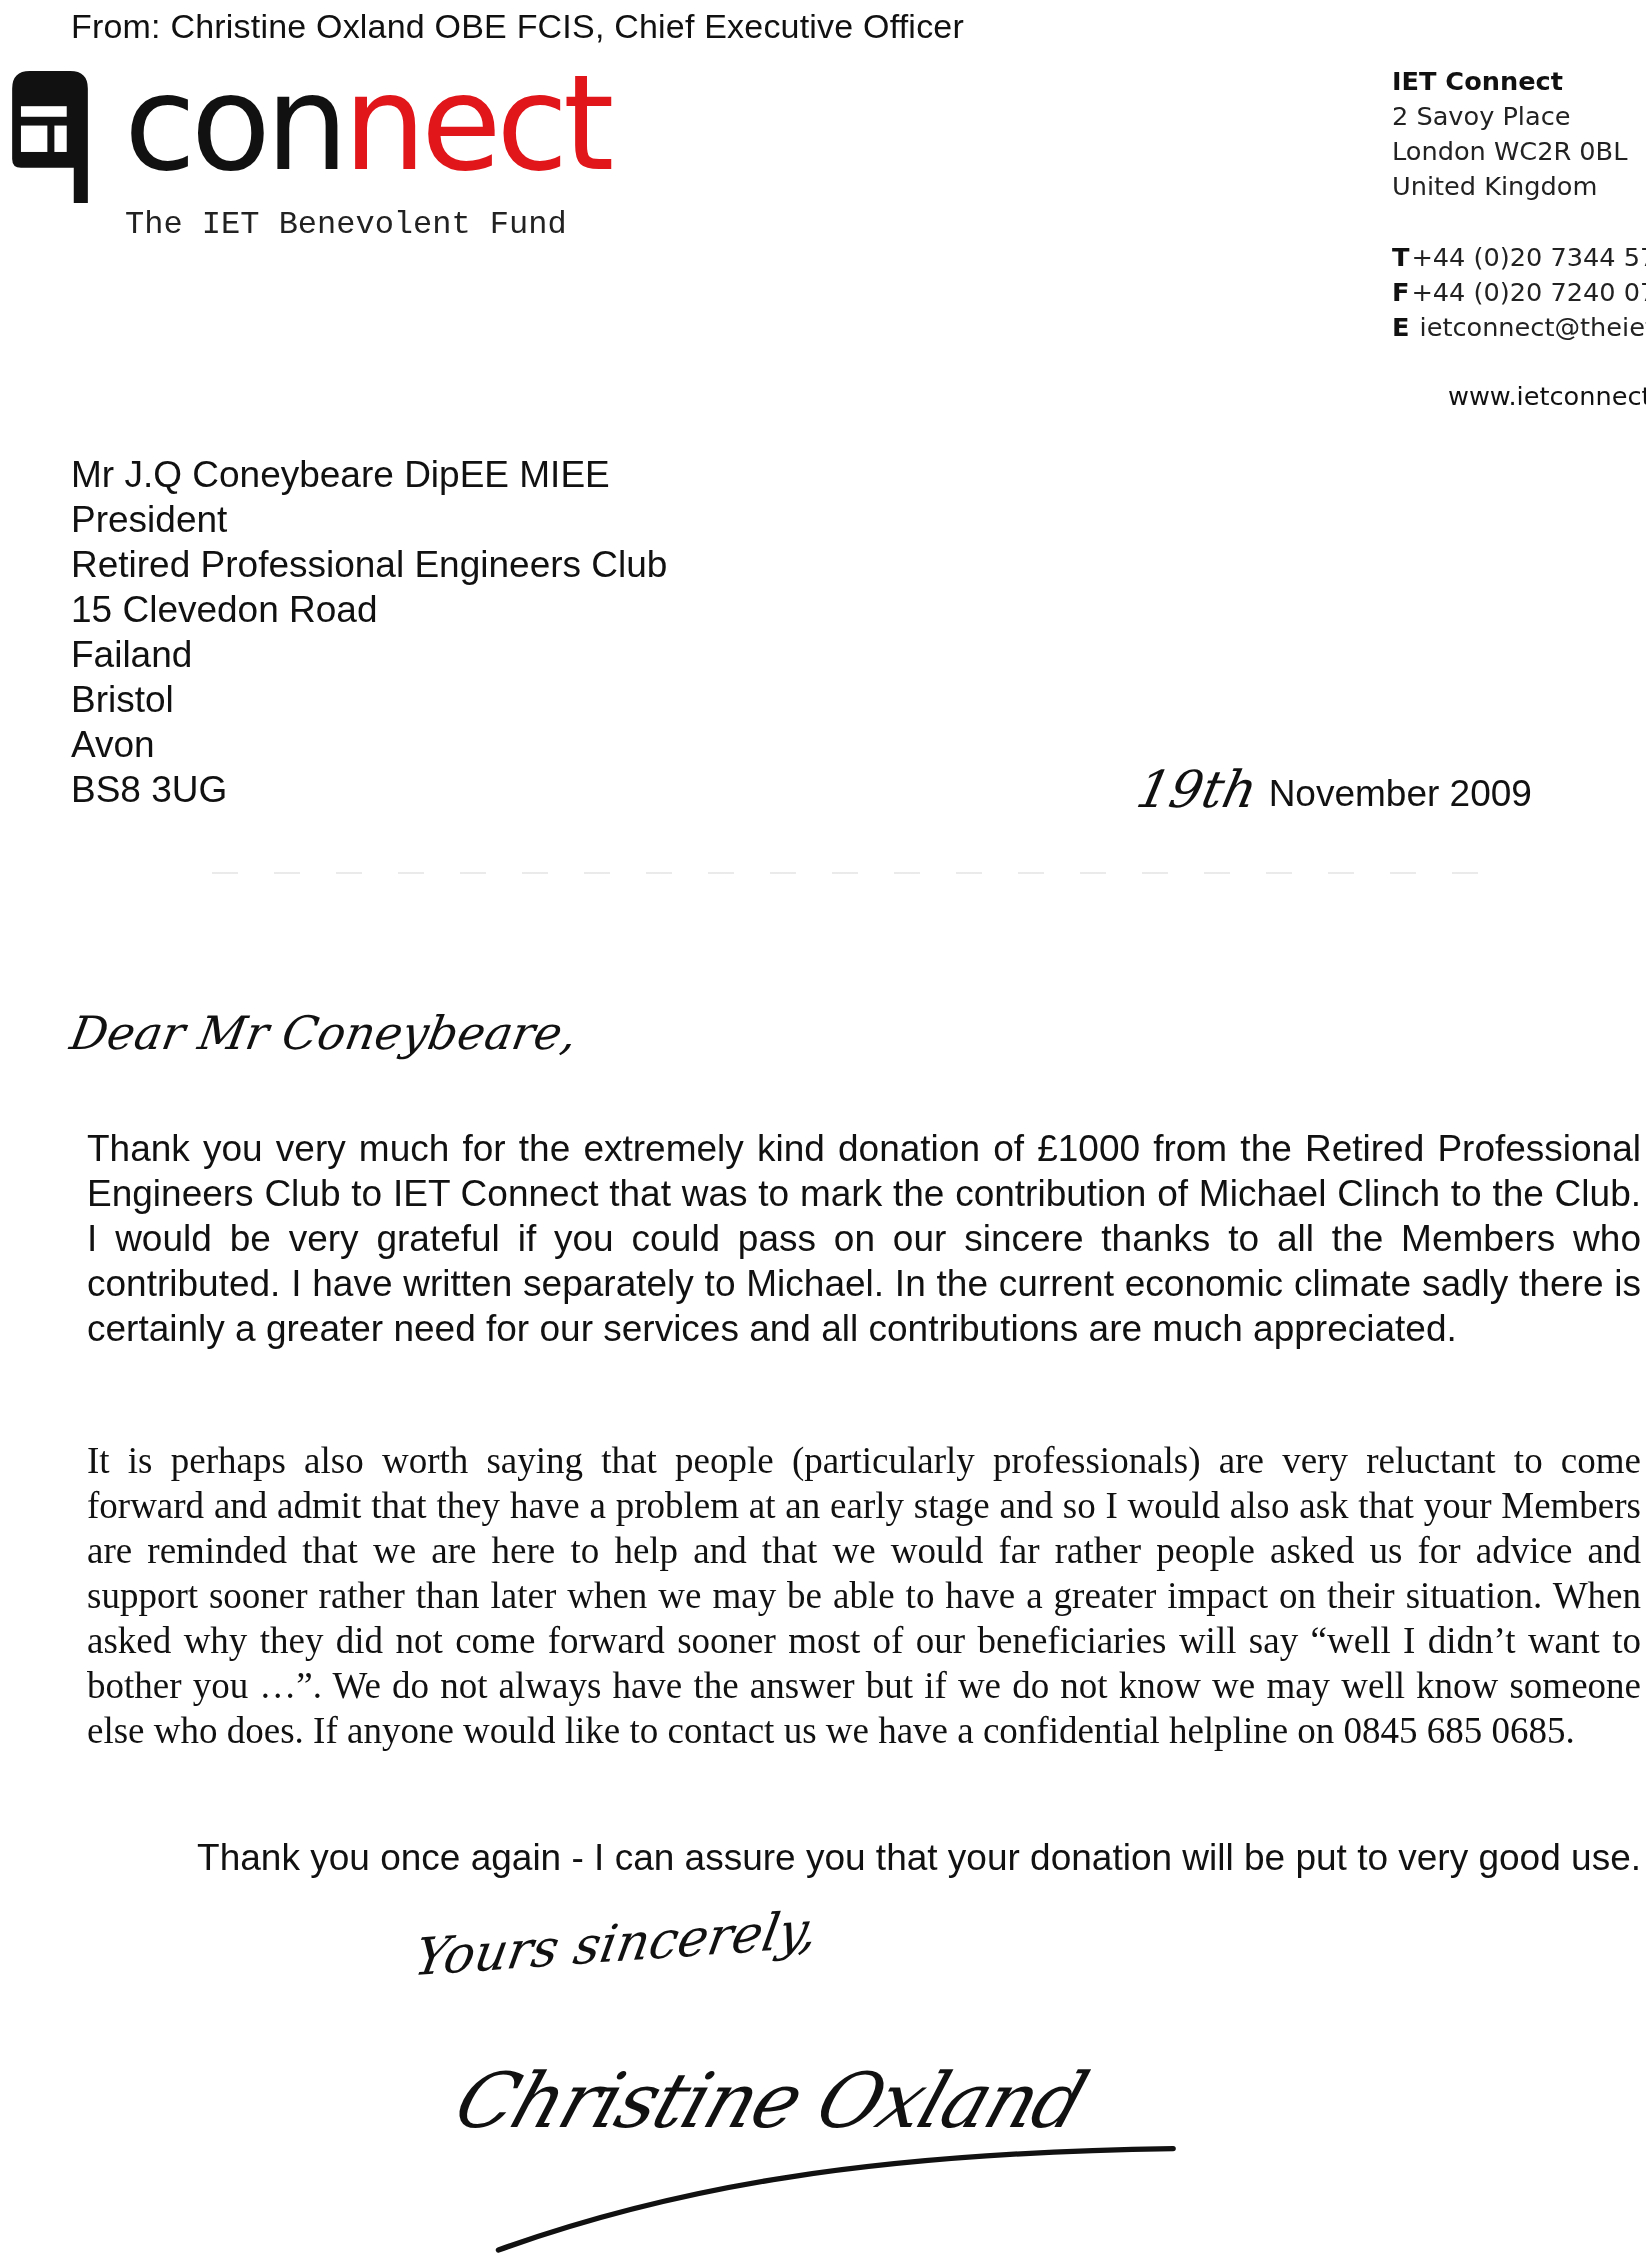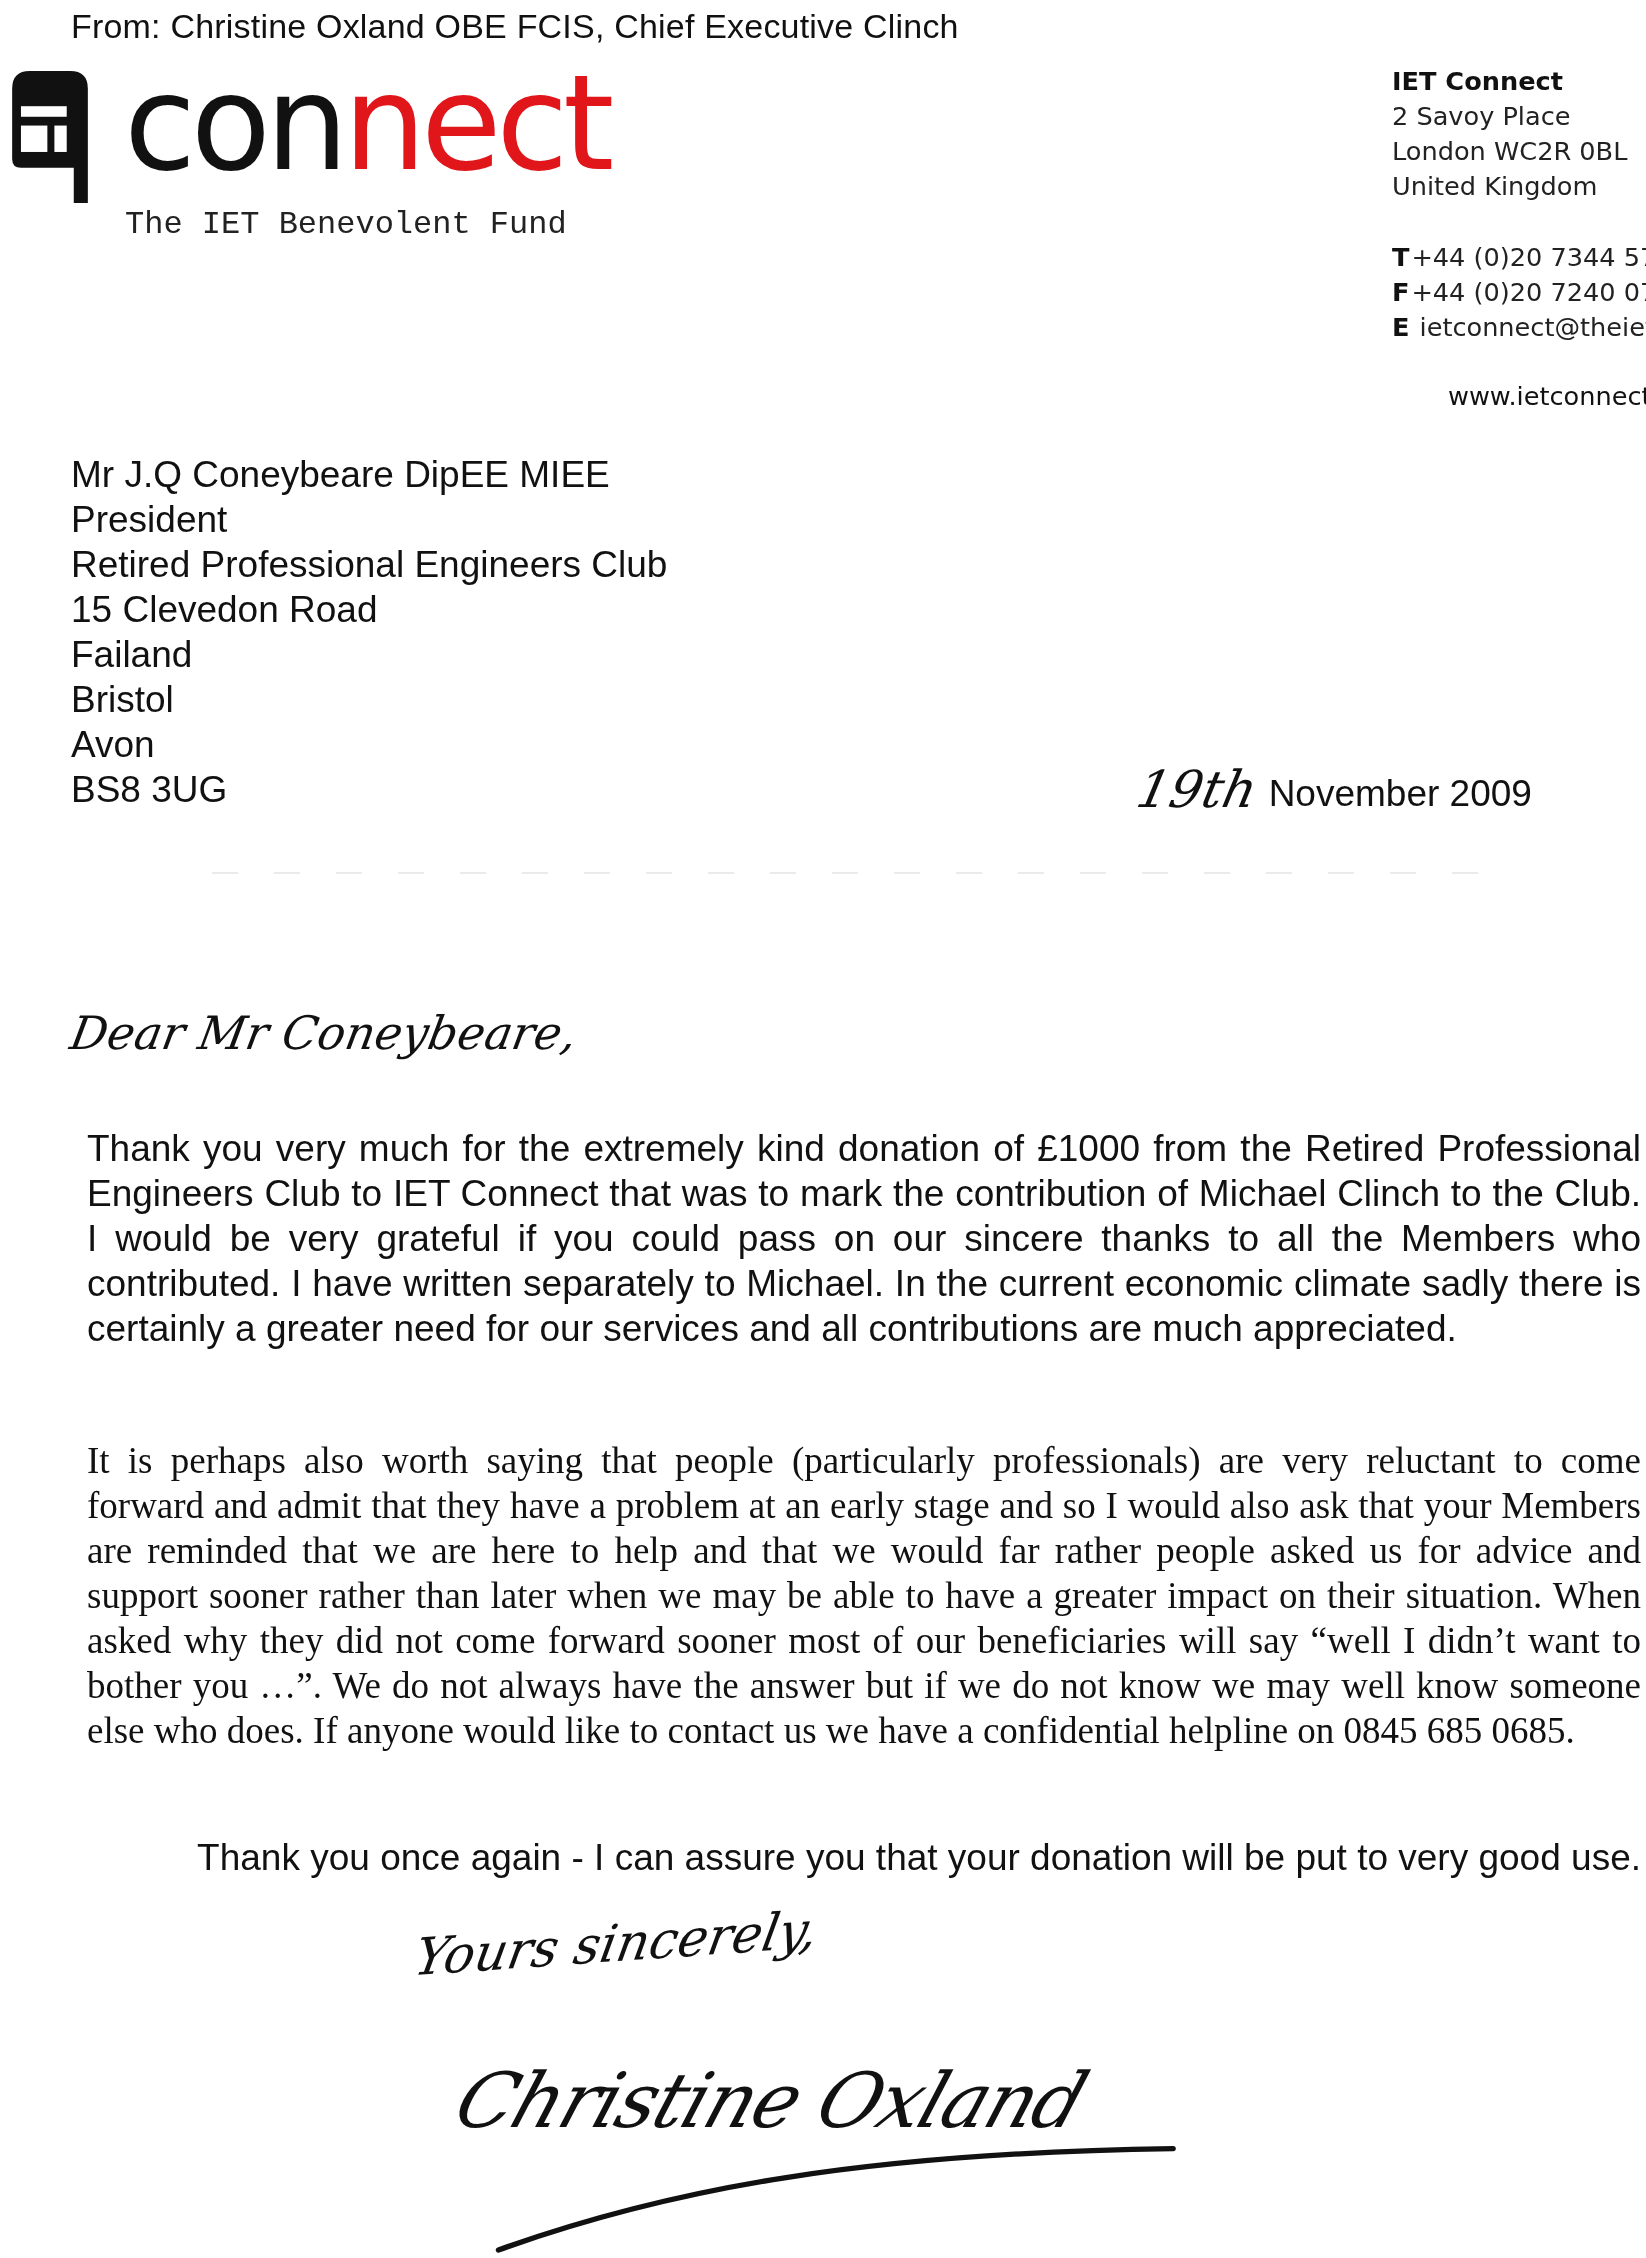--- a/index.html
+++ b/index.html
@@ -26,21 +26,21 @@
   .p2 { top:1438px;font-family:Liberation Serif, serif; }
   .p3 { top:1835px; text-align:right; }
   .closing { left:415px; top:1914px; font-size:51px; transform:rotate(-4deg) skewX(-14deg); }
   .signature { left:459px; top:2056px; font-size:76px; transform:skewX(-18deg); letter-spacing:-1.8px; }
   .sig-stroke { left:494px; top:2144px; width:688px; height:115px; }
   .faint-line { left:212px; top:872px; width:1279px; height:1.8px; background:repeating-linear-gradient(90deg,#ddd 0 26.5px,transparent 26.5px 62px); opacity:.6; }
 </style>
 </head>
 <body>
 
-<div class="abs from">From: Christine Oxland OBE FCIS, Chief Executive Clinch</div>
+<div class="abs from">From: Christine Oxland OBE FCIS, Chief Executive Officer</div>
 
 <svg class="abs logo-mark" viewBox="0 0 86 150">
   <path d="M0 20 Q0 0 20 0 L66 0 Q86 0 86 20 L86 150 L70 150 L70 110 L10 110 Q0 110 0 100 Z" fill="#111"></path>
   <rect x="10" y="40" width="52" height="12" fill="#fff"></rect>
   <rect x="10" y="62" width="30" height="30" fill="#fff"></rect>
   <rect x="48" y="62" width="14" height="30" fill="#fff"></rect>
 </svg>
 <div class="abs logo-word">
   <span class="blk">con</span><span class="red">nect</span>
 </div>

